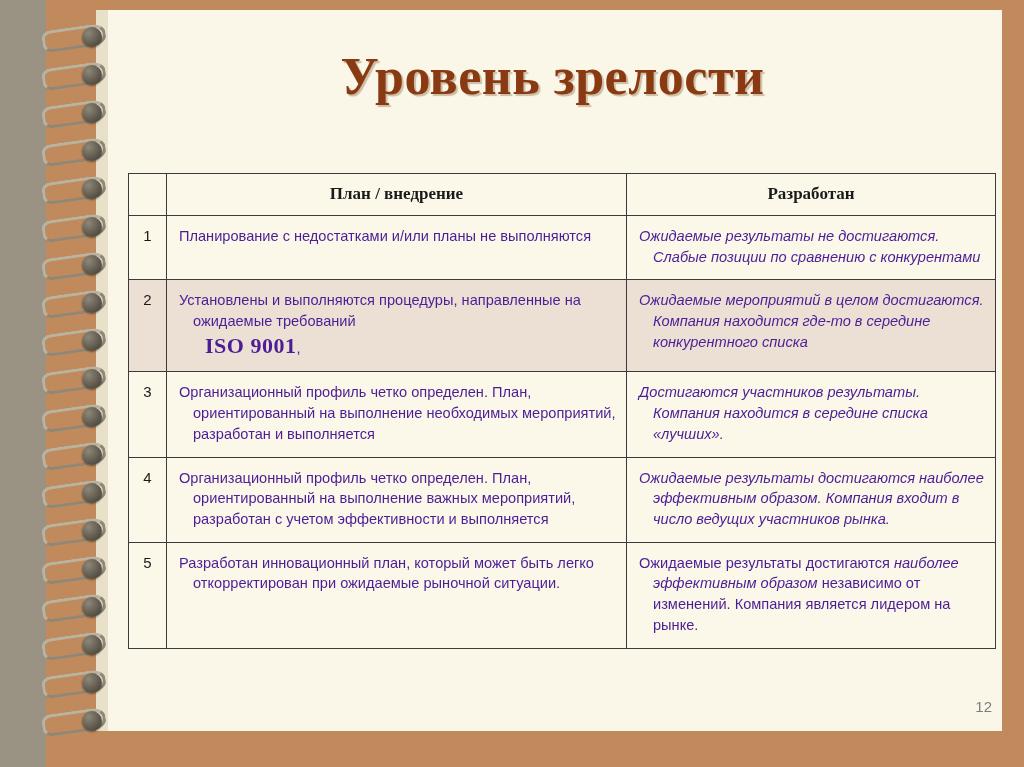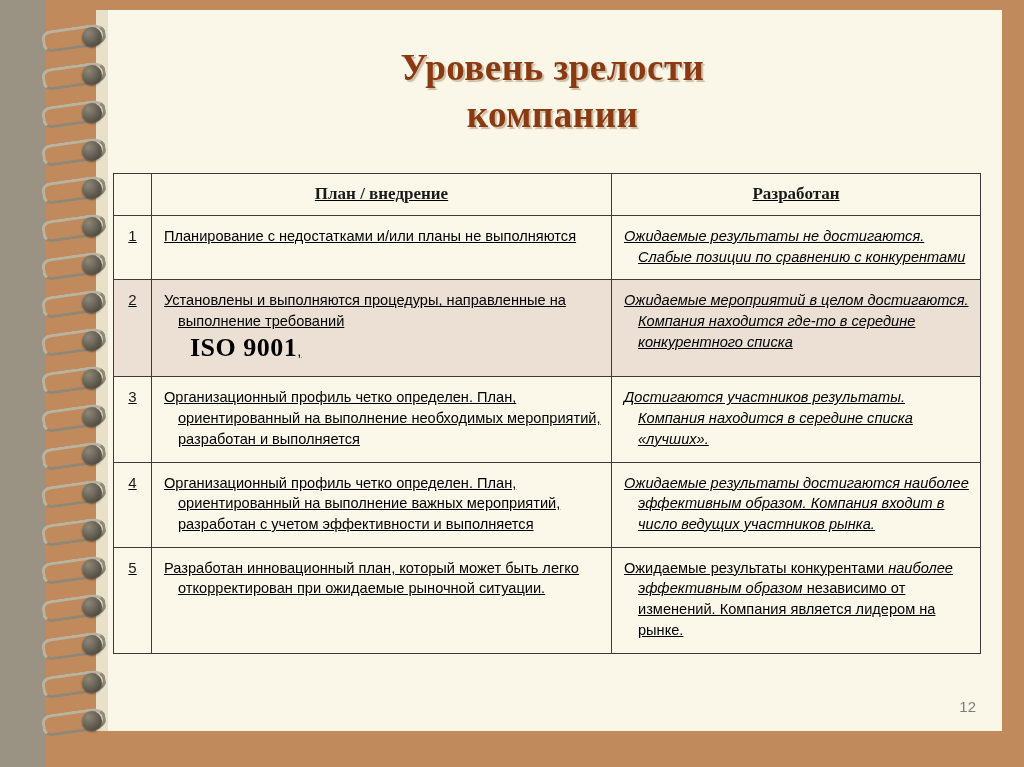--- a/index.html
+++ b/index.html
@@ -110,34 +110,33 @@
 
   
   .title {
     position: absolute;
     left: 130px;
     top: 44px;
     width: 845px;
     text-align: center;
     font-family: "Liberation Serif", serif;
     font-weight: bold;
-    font-size: 37px;
+    font-size: 52px;
     line-height: 1.28;
     color: #8a3a12;
     text-shadow: 2px 2px 1px rgba(120,80,40,.35);
     letter-spacing: .5px;
   }
 
   
   .table-wrap {
     position: absolute;
-    left: 113px;
+    left: 128px;
     top: 173px;
     width: 867px;
-    text-decoration: underline;
   }
   table.maturity {
     width: 100%;
     border-collapse: collapse;
     table-layout: fixed;
     background: #fbf8ea;
   }
   table.maturity th,
   table.maturity td {
     border: 1px solid #3b3b3b;
@@ -159,36 +158,36 @@
   td.num {
     text-align: center;
     font-size: 15px;
     color: #1a1a1a;
     padding: 11px 0 0 0;
     font-family: "Liberation Sans", sans-serif;
   }
   td.cell {
     font-size: 14.6px;
     line-height: 1.42;
-    color: #000000;
+    color: #4c1d95;
     padding: 10px 10px 12px 12px;
   }
   td.cell p {
     margin: 0;
     text-indent: -14px;
     padding-left: 14px;
   }
   tr.highlight td {
     background: #ece0d5;
   }
   .iso {
     display: inline-block;
     font-family: "Liberation Serif", serif;
     font-weight: bold;
-    font-size: 26px;
+    font-size: 22px;
     letter-spacing: .5px;
     line-height: 1.25;
     padding-left: 26px;
   }
   .iso-comma {
     font-family: "Liberation Sans", sans-serif;
     font-size: 14.6px;
     font-weight: normal;
   }
   .ital {
@@ -197,21 +196,21 @@
   .res-cell {
     font-style: italic;
   }
   .res-cell .upright {
     font-style: normal;
   }
 
   
   .page-num {
     position: absolute;
-    right: 48px;
+    right: 32px;
     bottom: 52px;
     font-size: 15px;
     color: #7d7d7d;
     font-family: "Liberation Sans", sans-serif;
   }
 </style>
 </head>
 <body>
 
 <div class="slide">
@@ -298,21 +297,20 @@
         <div class="knob"></div>
       </div>
       <div class="ring" style="top: 684px;">
         <div class="wire"></div>
         <div class="knob"></div>
       </div>
     </div>
 
   <div class="title">
     <div>Уровень зрелости</div>
-    <div>компании</div>
   </div>
 
   <div class="table-wrap">
     <table class="maturity">
       <colgroup>
         <col class="c-num">
         <col class="c-plan">
         <col class="c-res">
       </colgroup>
       <thead>
@@ -330,21 +328,21 @@
             <p>Планирование с недостатками и/или планы не выполняются</p>
           </td>
           <td class="cell res-cell">
             <p>Ожидаемые результаты не достигаются. Слабые позиции по сравнению с конкурентами</p>
           </td>
         </tr>
 
         <tr class="highlight">
           <td class="num">2</td>
           <td class="cell">
-            <p>Установлены и выполняются процедуры, направленные на выполнение требований</p>
+            <p>Установлены и выполняются процедуры, направленные на ожидаемые требований</p>
             <span class="iso">ISO 9001</span><span class="iso-comma">,</span>
           </td>
           <td class="cell res-cell">
             <p>Ожидаемые мероприятий в целом достигаются. Компания находится где-то в середине конкурентного списка</p>
           </td>
         </tr>
 
         <tr>
           <td class="num">3</td>
           <td class="cell">
@@ -364,21 +362,21 @@
             <p>Ожидаемые результаты достигаются наиболее эффективным образом. Компания входит в число ведущих участников рынка.</p>
           </td>
         </tr>
 
         <tr>
           <td class="num">5</td>
           <td class="cell">
             <p>Разработан инновационный план, который может быть легко откорректирован при ожидаемые рыночной ситуации.</p>
           </td>
           <td class="cell res-cell">
-            <p><span class="upright">Ожидаемые результаты конкурентами </span><span class="ital">наиболее эффективным образом</span><span class="upright"> независимо от изменений. Компания является лидером на рынке.</span></p>
+            <p><span class="upright">Ожидаемые результаты достигаются </span><span class="ital">наиболее эффективным образом</span><span class="upright"> независимо от изменений. Компания является лидером на рынке.</span></p>
           </td>
         </tr>
 
       </tbody>
     </table>
   </div>
 
   <div class="page-num">12</div>
 
 </div>

